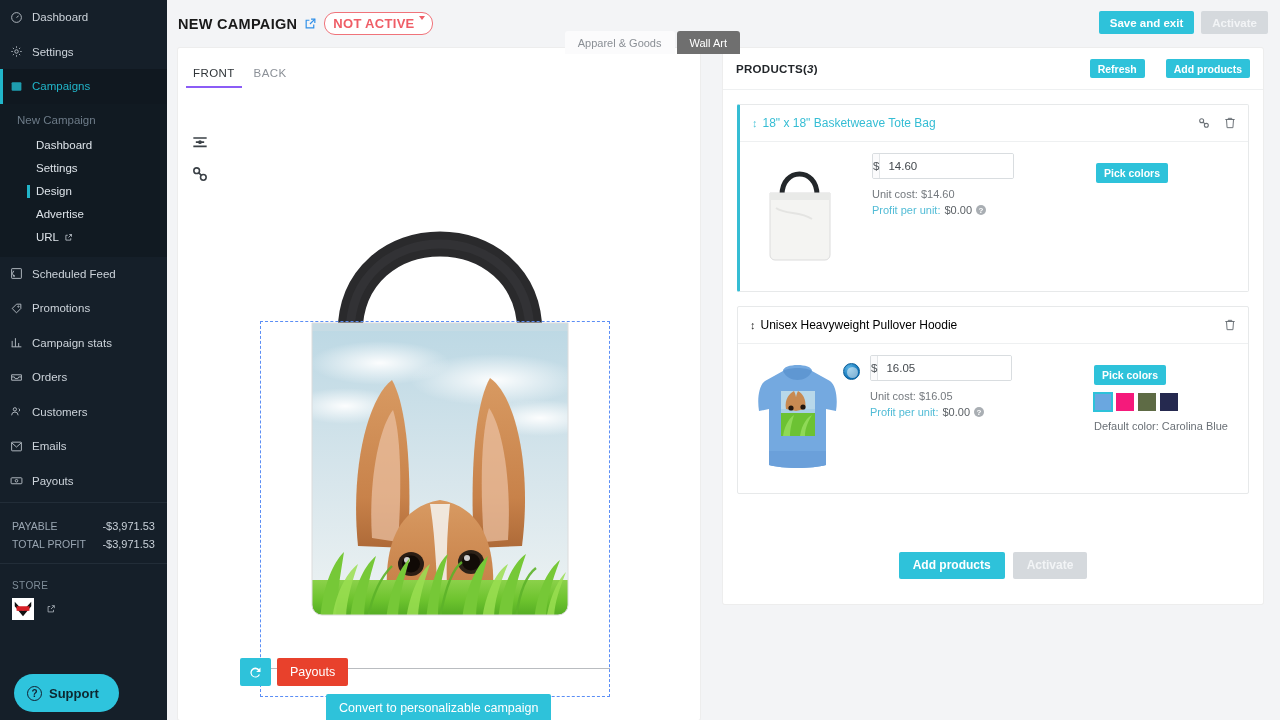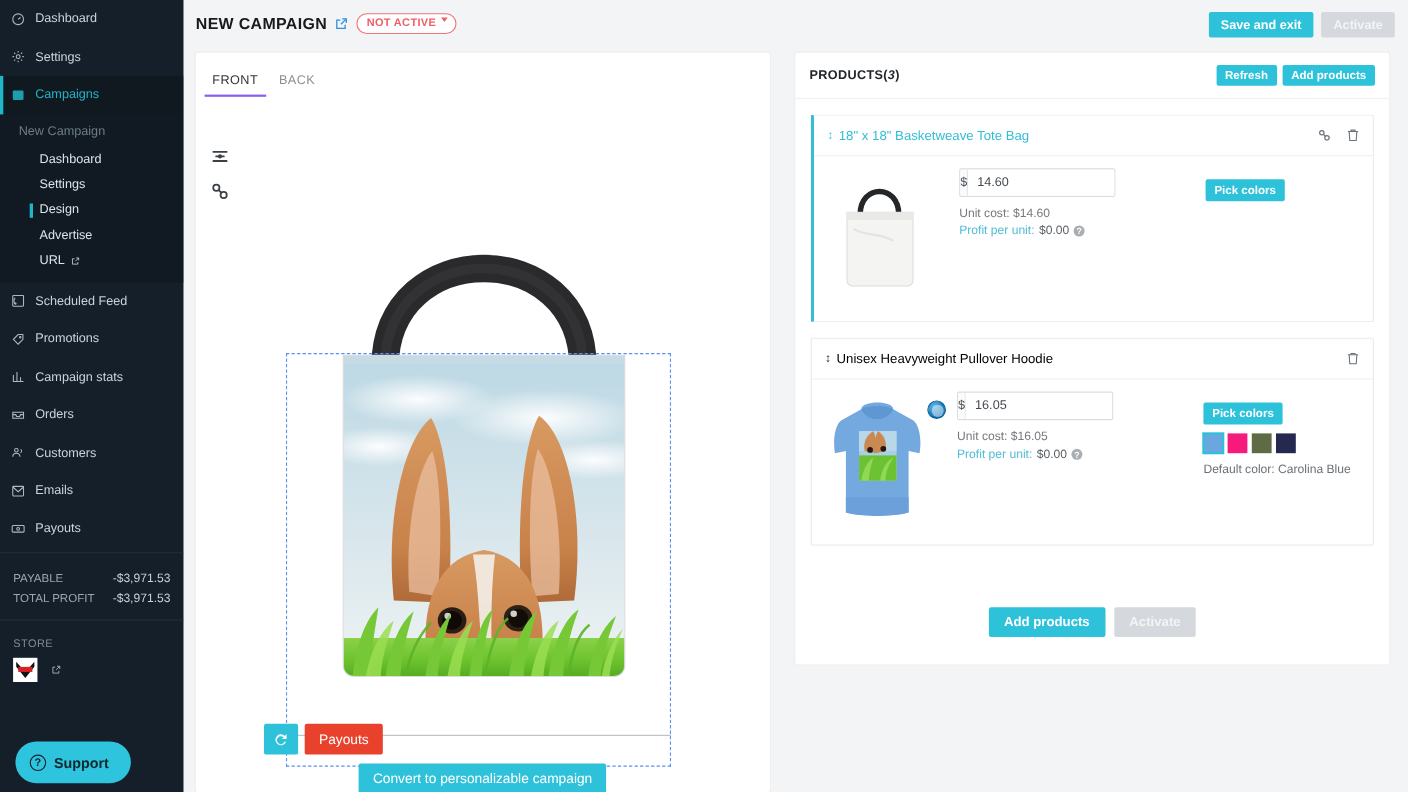--- a/index.html
+++ b/index.html
@@ -108,21 +108,21 @@
   }
   .title-wrap {
     position: absolute; left: 11px; top: 12px;
     display: flex; align-items: center; gap: 7px;
   }
   .page-title { font-size: 14.5px; font-weight: bold; color: #1a1a1a; letter-spacing: .3px; }
   .ext-blue { width: 13px; height: 13px; }
   .ext-blue svg { width: 13px; height: 13px; display: block; }
   .badge-notactive {
     border: 1px solid #f0737a; border-radius: 11px;
-    color: #ef5d66; font-size: 10px; font-weight: bold;
+    color: #ef5d66; font-size: 13px; font-weight: bold;
     padding: 3px 7px 3px 8px;
     display: flex; gap: 4px;
     letter-spacing: .3px; cursor: pointer;
     background: #fff;
   }
   .caret { width: 0; height: 0; border-left: 3.5px solid transparent; border-right: 3.5px solid transparent; border-top: 4px solid #ef5d66; }
 
   .top-actions {
     position: absolute; right: 12px; top: 11px;
     display: flex; gap: 7px; align-items: flex-end;
@@ -224,21 +224,21 @@
     background: #fff; border-radius: 2px;
     box-shadow: 0 0 0 1px #ededed;
   }
   .pp-head {
     height: 42px; border-bottom: 1px solid #eef0f1;
     display: flex; align-items: center; padding: 0 13px;
     justify-content: space-between;
   }
   .pp-title { font-size: 11.5px; font-weight: bold; color: #22262a; letter-spacing: .3px; }
   .pp-title em { font-style: italic; font-weight: bold; }
-  .pp-head-btns { display: flex; gap: 5px; }
+  .pp-head-btns { display: flex; gap: 21px; }
   .btn-sm { height: 19px; padding: 0 8px; font-size: 10.5px; font-weight: bold; border-radius: 2px; border: none; cursor: pointer; }
 
   .pcard {
     margin: 14px 14px 0 14px;
     border: 1px solid #e7e9ea;
     border-radius: 2px; background: #fff;
     position: relative;
   }
   .pcard.selected { border-left: 3px solid #35bdd4; }
   .pcard-head {
@@ -486,20 +486,24 @@
           <span class="caret"></span>
         </span>
       </div>
 
       <div class="top-actions">
         <button class="btn btn-teal btn-lg">Save and exit</button>
         <button class="btn btn-grey btn-lg">Activate</button>
       </div>
     </div>
 
+    <div class="cat-tabs">
+      <div class="cat-tab light">Apparel &amp; Goods</div>
+      <div class="cat-tab dark">Wall Art</div>
+    </div>
 
     <div class="design-panel">
       <div class="side-tabs">
         <div class="side-tab active">FRONT</div>
         <div class="side-tab">BACK</div>
       </div>
 
       <div class="tool-col">
         <div class="tool-ic">
           <svg viewBox="0 0 24 24" fill="none" stroke="currentColor" stroke-width="2">

